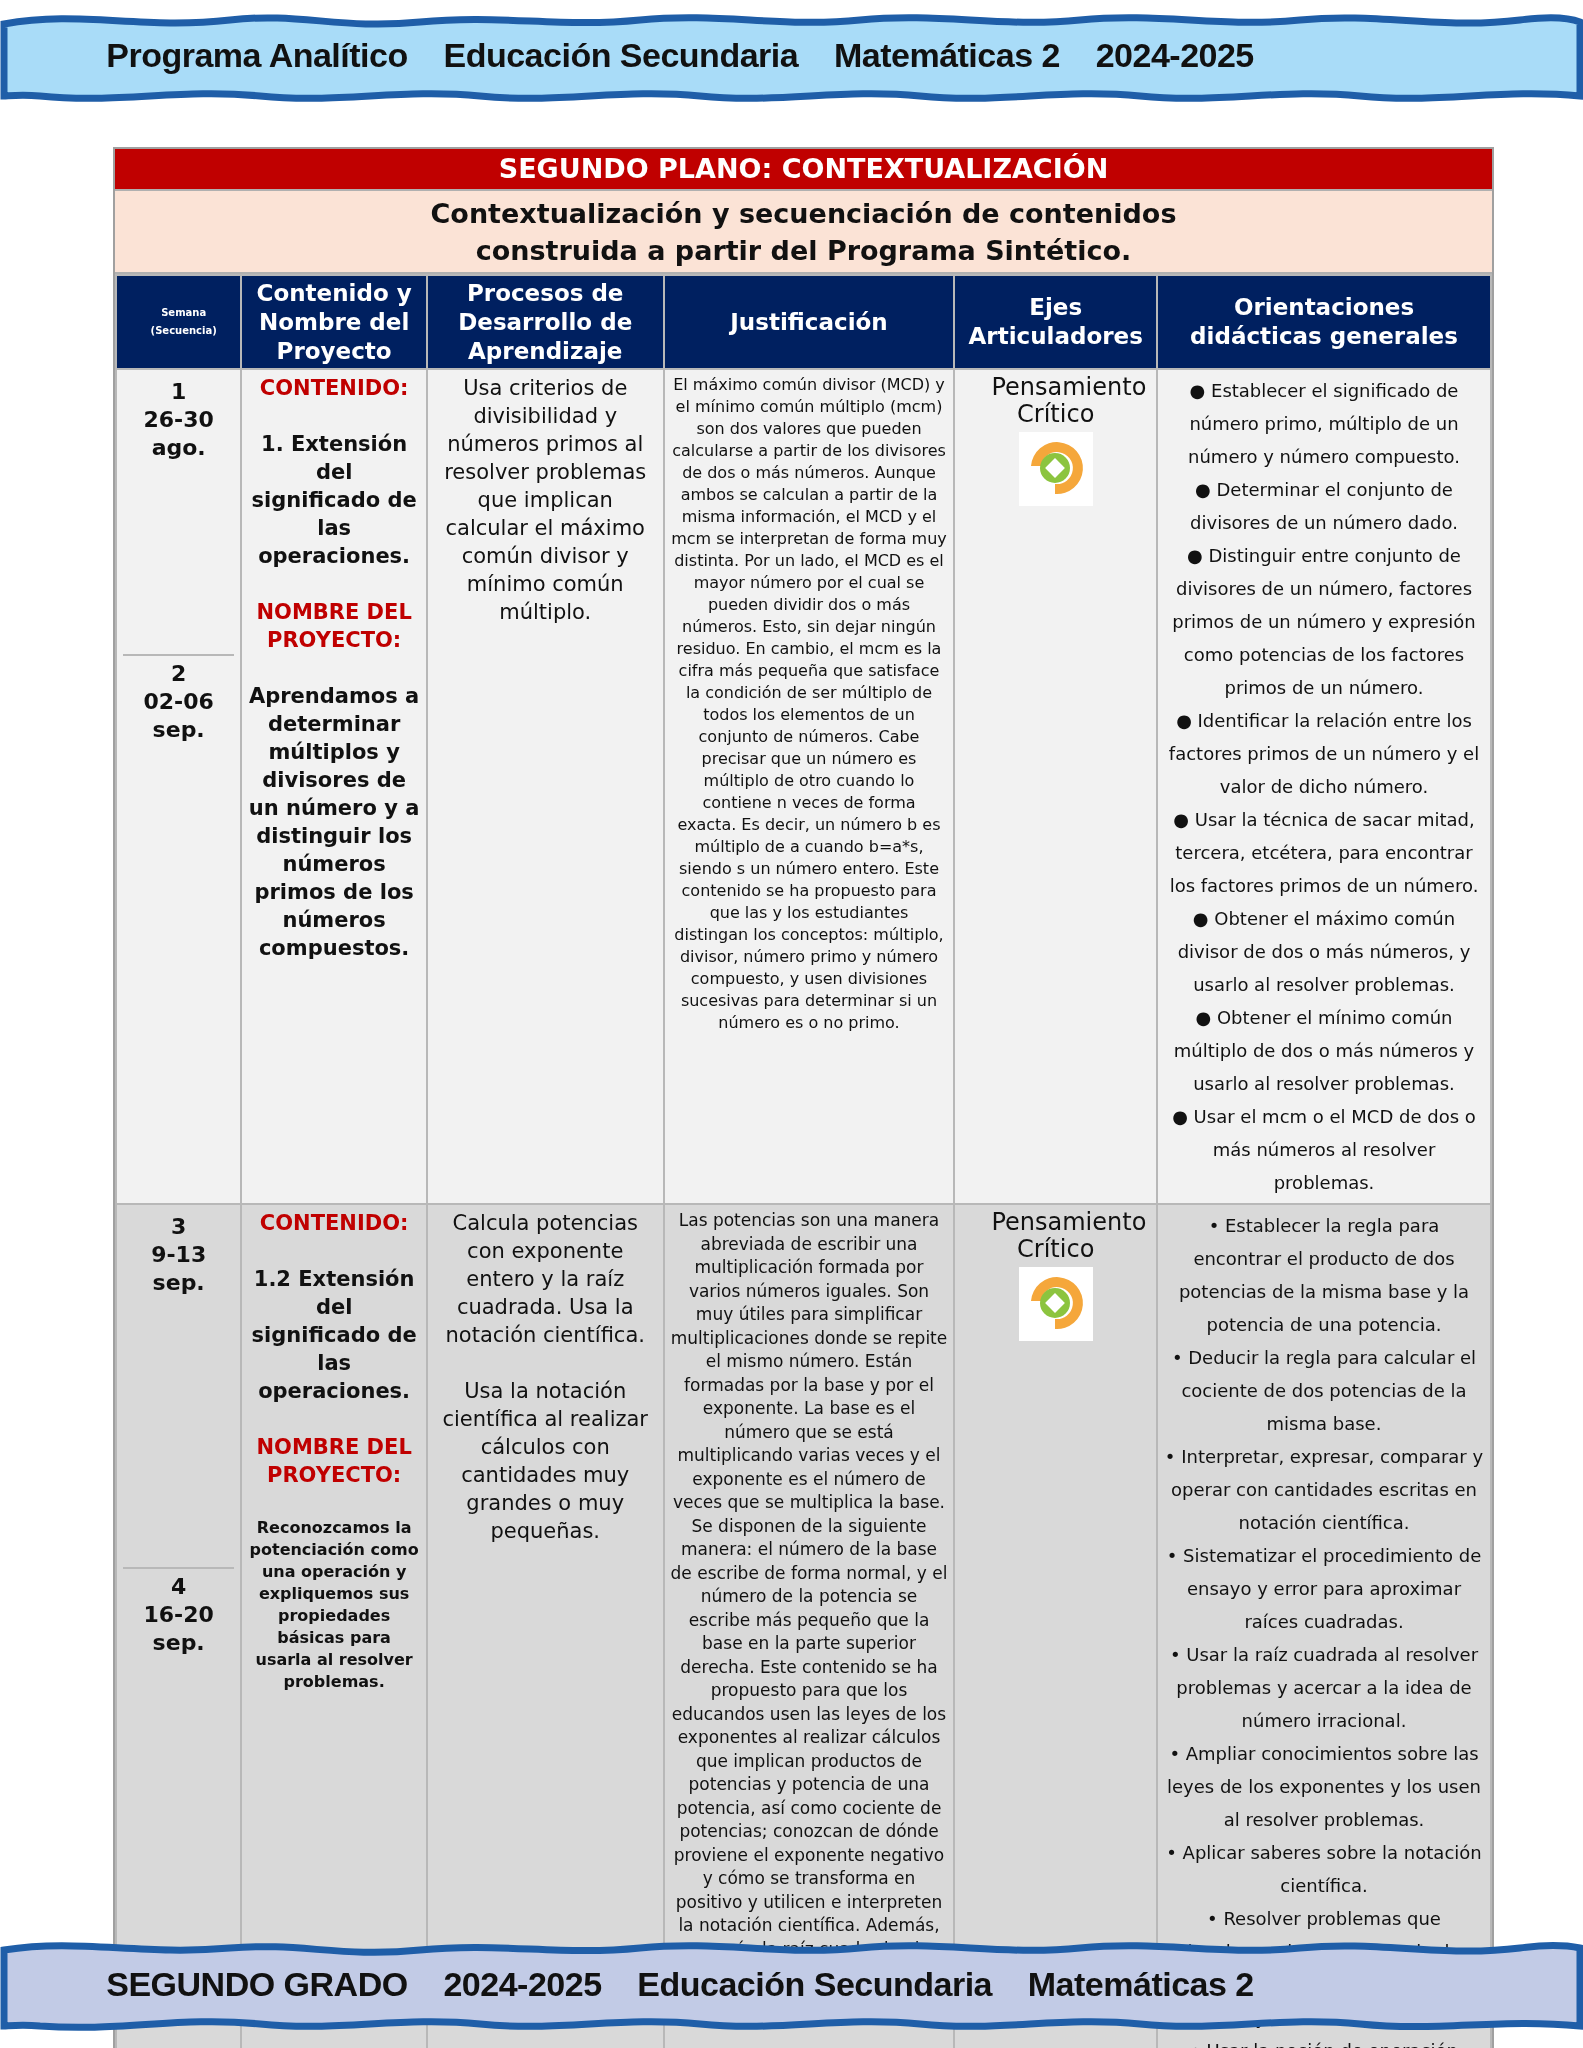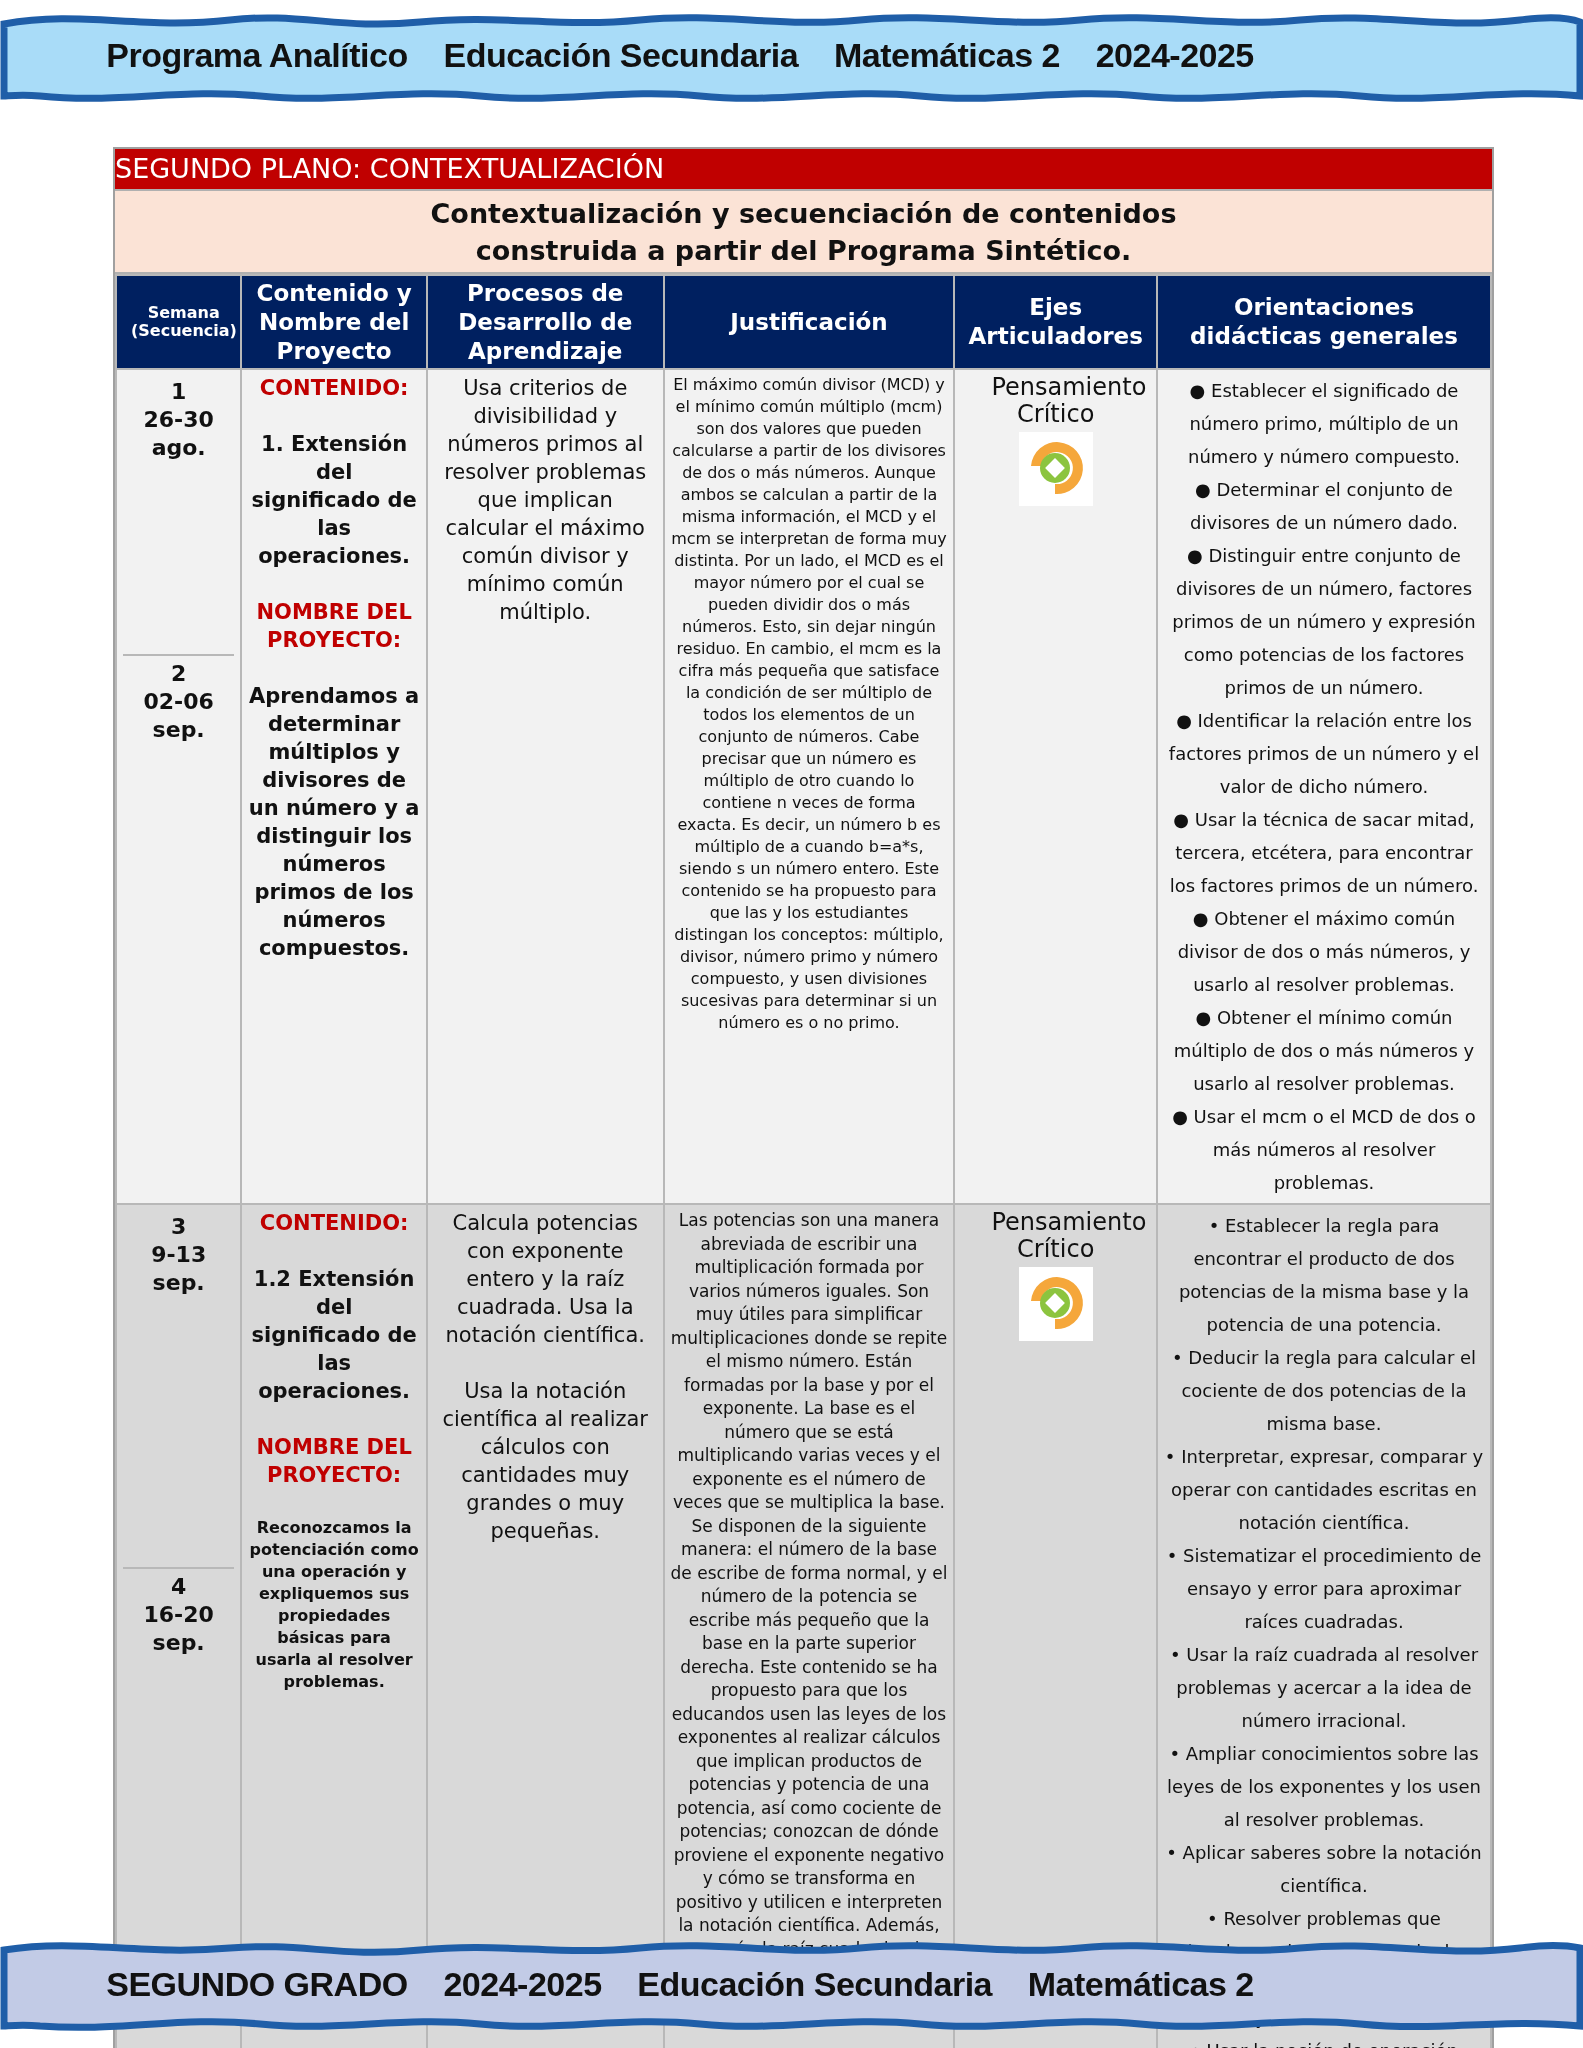--- a/index.html
+++ b/index.html
@@ -7,26 +7,26 @@
 
     .banner { position: absolute; left: 0; width: 1360px; height: 110px; }
     .banner svg { position: absolute; left: 0; top: 0; }
     .banner .banner-text { position: absolute; left: 0; right: 0; text-align: center; font-family: "Liberation Sans", sans-serif; font-weight: bold; font-size: 34px; letter-spacing: -0.5px; color: #111; white-space: pre; }
     #top-banner { top: 0; }
     #top-banner .banner-text { top: 36px; }
     #bottom-banner { top: 1928px; }
     #bottom-banner .banner-text { top: 37px; }
 
     .sheet { position: absolute; left: 113px; top: 147px; width: 1377px; border: 2px solid #a0a0a0; background: #fff; }
-    .title-red { background: #c00000; color: #fff; text-align: left; font-weight: normal; font-size: 27px; height: 40px; line-height: 40px; border-bottom: 2px solid #b0b0b0; font-family: "DejaVu Sans", sans-serif; }
+    .title-red { background: #c00000; color: #fff; text-align: center; font-weight: bold; font-size: 27px; height: 40px; line-height: 40px; border-bottom: 2px solid #b0b0b0; font-family: "DejaVu Sans", sans-serif; }
     .title-peach { background: #fbe3d6; color: #111; text-align: center; font-weight: bold; font-size: 27px; line-height: 37px; padding: 4px 0 3px; border-bottom: 2px solid #b0b0b0; }
 
     table.grid { border-collapse: separate; border-spacing: 2px; width: 100%; background: #b8b8b8; table-layout: fixed; }
     table.grid th { background: #002060; color: #fff; font-weight: bold; font-size: 23px; line-height: 29px; text-align: center; vertical-align: middle; padding: 2px 4px; height: 88px; }
-    table.grid th.small { font-size: 16px; line-height: 18px; padding-left: 14px; }
+    table.grid th.small { font-size: 10px; line-height: 18px; padding-left: 14px; }
     table.grid td { vertical-align: top; text-align: center; padding: 4px 6px; }
     .row1 td { background: #f2f2f2; }
     .row2 td { background: #d9d9d9; }
 
     .week { font-weight: bold; font-size: 22px; line-height: 28px; }
     .red-label { color: #c00000; font-weight: bold; font-size: 21px; line-height: 28px; }
     .bold-md { font-weight: bold; font-size: 21px; line-height: 28px; }
     .bold-sm { font-weight: bold; font-size: 16px; line-height: 22px; }
     .proc { font-weight: normal; font-size: 21px; line-height: 28px; }
     .just { font-size: 16px; line-height: 22px; }

